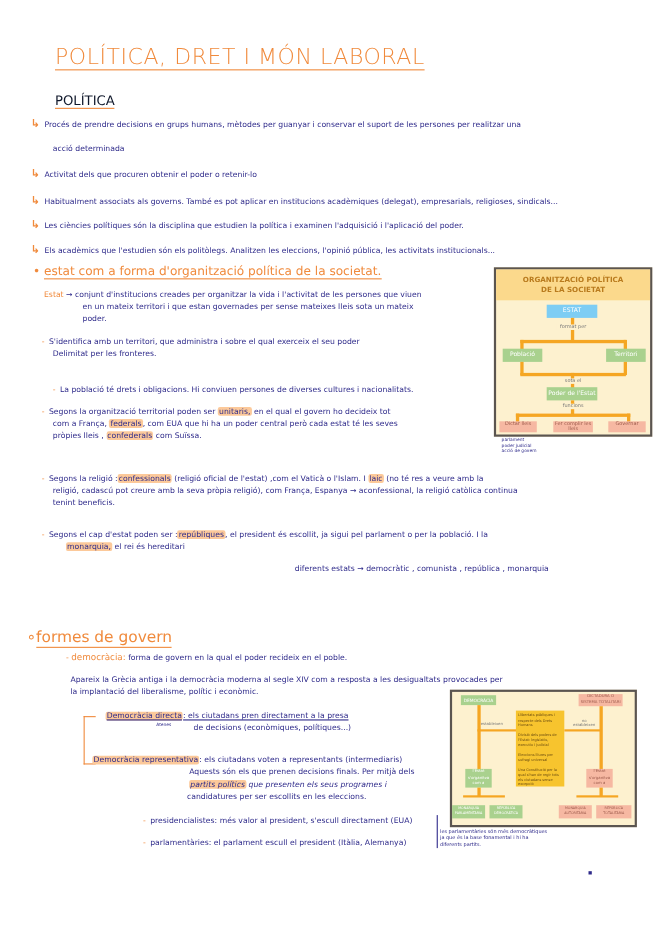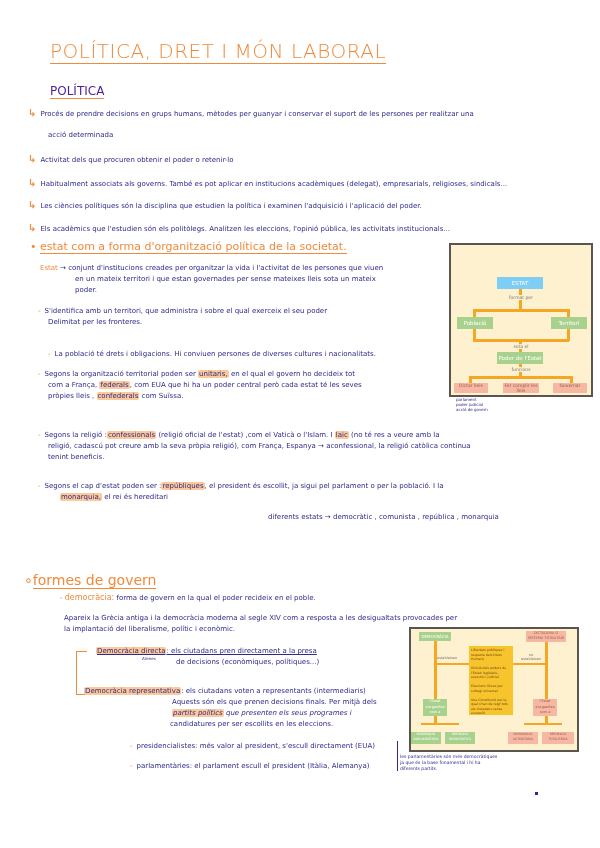--- a/index.html
+++ b/index.html
@@ -1,21 +1,21 @@
 <!DOCTYPE html>
 <html><head>
 <meta charset="utf-8">
 <style>
   html, body { margin:0; padding:0; background:#fff; }
   body { width:600px; height:848px; position:relative; overflow:hidden;
          font-family:"DejaVu Sans", sans-serif; color:#3b2a8c; }
   .abs { position:absolute; }
   .title { left:50px; top:40px; font-size:20px; color:#f08a3c; letter-spacing:0.5px;
            border-bottom:1.5px solid #f08a3c; line-height:22px; padding-bottom:1px; font-weight:300; }
-  .h2 { font-size:12px; color:#4c1d95; border-bottom:1.2px solid #f08a3c; line-height:14px; }
+  .h2 { font-size:12px; color:#0f172a; border-bottom:1.2px solid #f08a3c; line-height:14px; }
   .txt { font-size:7px; line-height:11px; color:#2e2a8a; }
   .arrow { color:#f08a3c; font-size:10px; font-weight:bold; margin-right:4px; }
   .dash { color:#f08a3c; margin-right:4px; }
   .hl { background:#fcc99a; border-radius:2px; padding:0 1px; }
   .orange { color:#f08a3c; }
   .small { font-size:4px; line-height:5px; }
 
   
   .dia1 { left:449px; top:243px; width:140px; height:150px; background:#fdf1cf; border:2px solid #5b5550; }
   .dia1 .hdr { height:28px; background:#fbd98c; text-align:center; color:#b97b1e; font-size:6.5px; font-weight:bold; line-height:9px; padding-top:5px; box-sizing:border-box; }
@@ -92,20 +92,24 @@
 <div class="abs txt" style="left:38px;top:481px;width:520px;">
   <span class="dash">-</span><span>Segons el cap d'estat poden ser :</span><span class="hl">repúbliques</span><span>, el president és escollit, ja sigui pel parlament o per la població. I la</span>
 </div>
 <div class="abs txt" style="left:60px;top:492px;">
   <span class="hl">monarquia,</span> <span>el rei és hereditari</span>
 </div>
 
 <div class="abs txt" style="left:268px;top:512px;">diferents estats → democràtic , comunista , república , monarquia</div>
 
 <div class="abs dia1">
+  <div class="hdr">
+    <div>ORGANITZACIÓ POLÍTICA</div>
+    <div>DE LA SOCIETAT</div>
+  </div>
   <div class="box blue" style="left:46px;top:32px;width:46px;">ESTAT</div>
   <div class="line" style="left:68px;top:44px;width:3px;height:22px;"></div>
   <div class="lbl" style="left:55px;top:50px;width:30px;background:#fdf1cf;">format per</div>
   <div class="line" style="left:22px;top:64px;width:96px;height:3px;"></div>
   <div class="line" style="left:22px;top:64px;width:3px;height:12px;"></div>
   <div class="line" style="left:116px;top:64px;width:3px;height:12px;"></div>
   <div class="box green" style="left:6px;top:72px;width:36px;">Població</div>
   <div class="box green" style="left:100px;top:72px;width:36px;">Territori</div>
   <div class="line" style="left:22px;top:84px;width:3px;height:12px;"></div>
   <div class="line" style="left:116px;top:84px;width:3px;height:12px;"></div>

